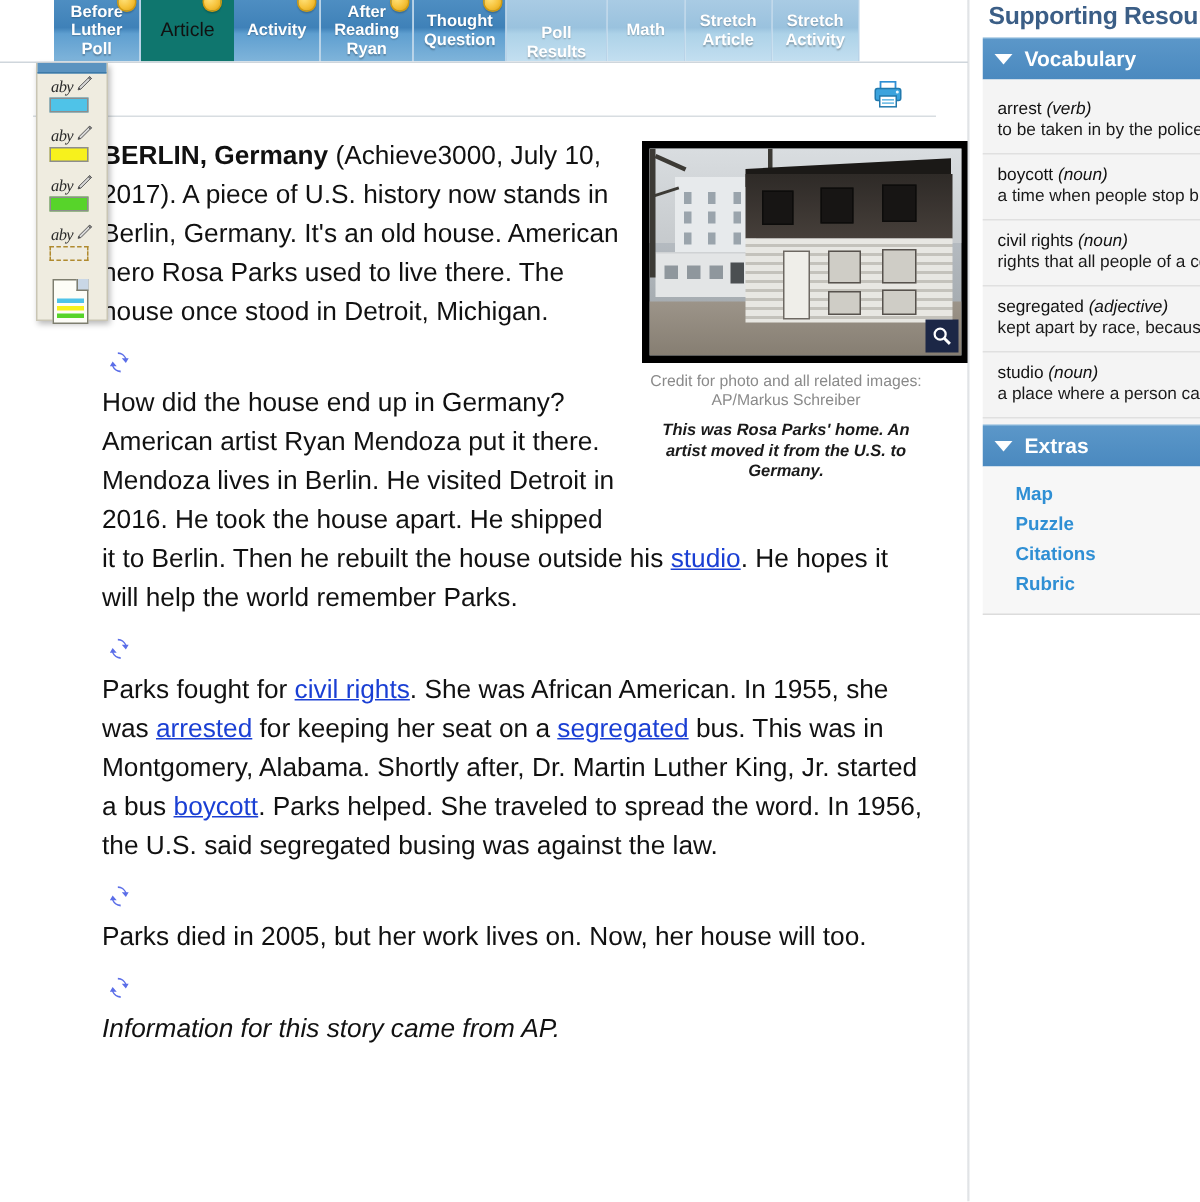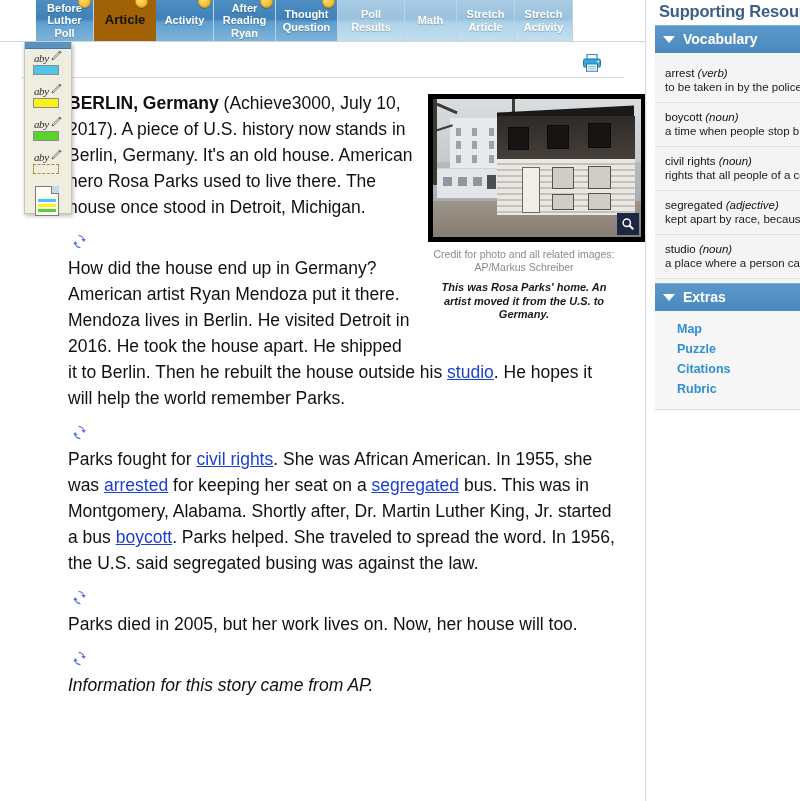--- a/index.html
+++ b/index.html
@@ -28,25 +28,25 @@
     font-weight: bold;
     line-height: 12.5px;
     padding: 0 6px;
     border-right: 1px solid #b9d3e8;
     background: linear-gradient(to bottom, #4e8ec2 0%, #3f81b8 45%, #5f9fd0 55%, #7fb4da 100%);
     text-shadow: 0 1px 1px rgba(0,0,0,.25);
     cursor: pointer;
     user-select: none;
   }
   .tab.active {
-    background: #a16207;
+    background: #0f766e;
     color: #111111;
     text-shadow: none;
     border-right: none;
-    font-weight: bold;
+    font-weight: normal;
     font-size: 13px;
   }
   .tab.dim {
     background: linear-gradient(to bottom, #a9cbe4 0%, #9ac2de 45%, #add2e8 55%, #c3dff0 100%);
     color: #ffffff;
   }
   .tab .star {
     position: absolute; top: -5px; right: 2px;
     width: 13px; height: 13px; border-radius: 50%;
     background: radial-gradient(circle at 35% 30%, #ffe27a 0%, #f6c23a 55%, #d79f15 100%);
@@ -230,21 +230,21 @@
           <span class="star"></span>
         </div>
         <div class="tab" style="width: 62px;">
           <span>After Reading Ryan</span>
           <span class="star"></span>
         </div>
         <div class="tab" style="width: 62px;">
           <span>Thought Question</span>
           <span class="star"></span>
         </div>
-        <div class="tab dim" style="width: 67px;">
+        <div class="tab dim" style="width: 67px; align-items: flex-end;">
           <span>Poll Results</span>
         </div>
         <div class="tab dim" style="width: 52px;">
           <span>Math</span>
         </div>
         <div class="tab dim" style="width: 58px;">
           <span>Stretch Article</span>
         </div>
         <div class="tab dim" style="width: 58px;">
           <span>Stretch Activity</span>

